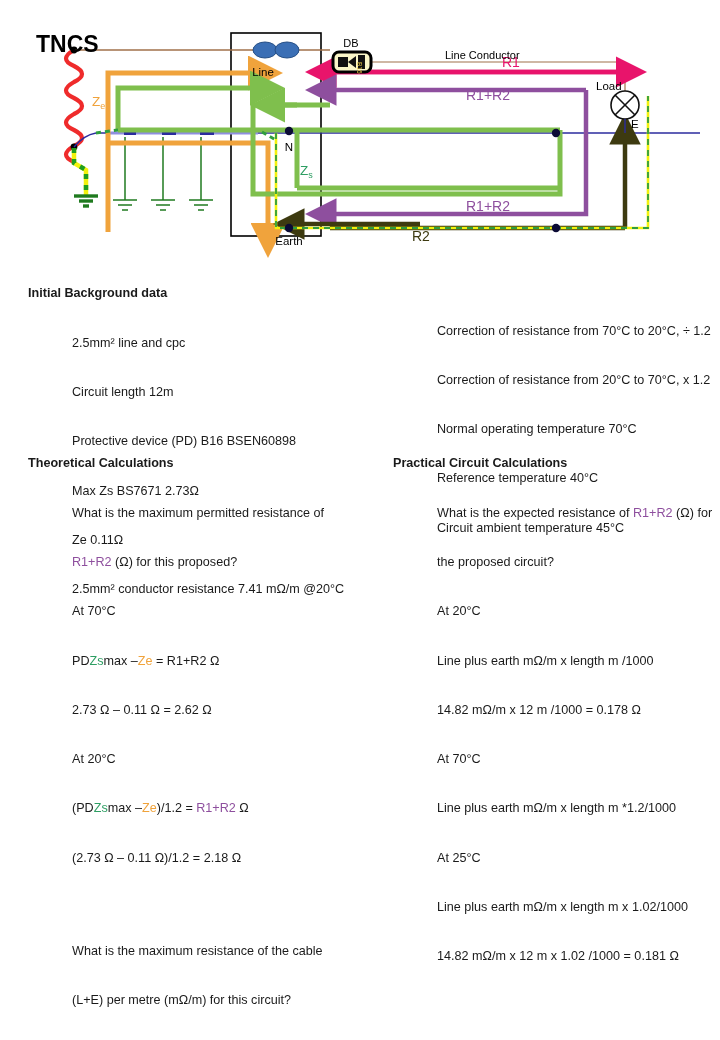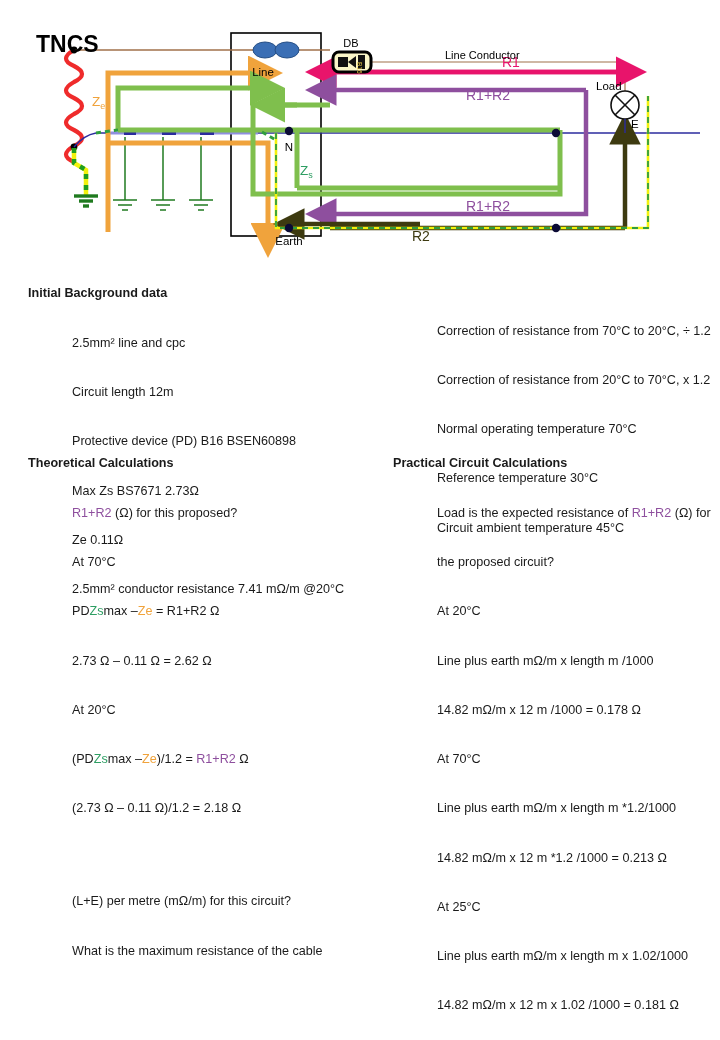--- a/index.html
+++ b/index.html
@@ -166,36 +166,37 @@
   <span class="ln">Protective device (PD) B16 BSEN60898</span>
   <span class="ln">Max Zs BS7671 2.73Ω</span>
   <span class="ln">Ze 0.11Ω</span>
   <span class="ln">2.5mm² conductor resistance 7.41 mΩ/m @20°C</span>
 </div>
 
 <div class="txtcol" id="bg-right">
   <span class="ln">Correction of resistance from 70°C to 20°C, ÷ 1.2</span>
   <span class="ln">Correction of resistance from 20°C to 70°C, x 1.2</span>
   <span class="ln">Normal operating temperature 70°C</span>
-  <span class="ln">Reference temperature 30°C</span>
+  <span class="ln">Reference temperature 40°C</span>
   <span class="ln">Circuit ambient temperature 45°C</span>
 </div>
 
 <div class="txtcol" id="theo">
   <span class="sec-head">Theoretical Calculations</span>
+  <span class="ln">What is the maximum permitted resistance of</span>
   <span class="ln"><span class="r1r2">R1+R2</span><span> (Ω) for this proposed?</span></span>
   <span class="ln">At 70°C</span>
   <span class="ln"><span>PD</span><span class="zs">Zs</span><span>max –</span><span class="ze">Ze</span><span> = R1+R2 Ω</span></span>
   <span class="ln">2.73 Ω – 0.11 Ω = 2.62 Ω</span>
   <span class="ln">At 20°C</span>
   <span class="ln"><span>(PD</span><span class="zs">Zs</span><span>max –</span><span class="ze">Ze</span><span>)/1.2 = </span><span class="r1r2">R1+R2</span><span> Ω</span></span>
   <span class="ln">(2.73 Ω – 0.11 Ω)/1.2 = 2.18 Ω</span>
   <span class="sp"></span>
+  <span class="ln">What is the maximum resistance of the cable</span>
   <span class="ln">(L+E) per metre (mΩ/m) for this circuit?</span>
-  <span class="ln">What is the maximum resistance of the cable</span>
   
   
   
   
   
   
   
   
   
   
@@ -206,28 +207,27 @@
   
   
   
   
   
   
 </div>
 
 <div class="txtcol" id="prac">
   <span class="sec-head">Practical Circuit Calculations</span>
-  <span class="ln"><span>Load is the expected resistance of </span><span class="r1r2">R1+R2</span><span> (Ω) for</span></span>
+  <span class="ln"><span>What is the expected resistance of </span><span class="r1r2">R1+R2</span><span> (Ω) for</span></span>
   <span class="ln">the proposed circuit?</span>
   <span class="ln">At 20°C</span>
   <span class="ln">Line plus earth mΩ/m x length m /1000</span>
   <span class="ln">14.82 mΩ/m x 12 m /1000 = 0.178 Ω</span>
   <span class="ln">At 70°C</span>
   <span class="ln">Line plus earth mΩ/m x length m *1.2/1000</span>
-  <span class="ln">14.82 mΩ/m x 12 m *1.2 /1000 = 0.213 Ω</span>
   <span class="ln">At 25°C</span>
   <span class="ln">Line plus earth mΩ/m x length m x 1.02/1000</span>
   <span class="ln">14.82 mΩ/m x 12 m x 1.02 /1000 = 0.181 Ω</span>
   
   
   
   
   
   
   

